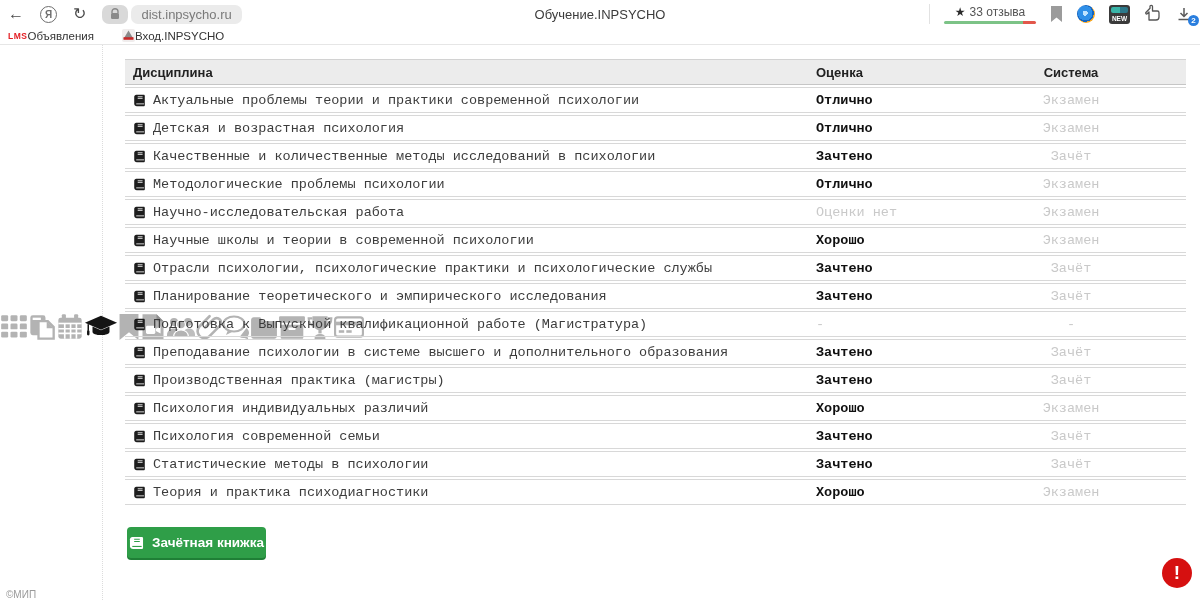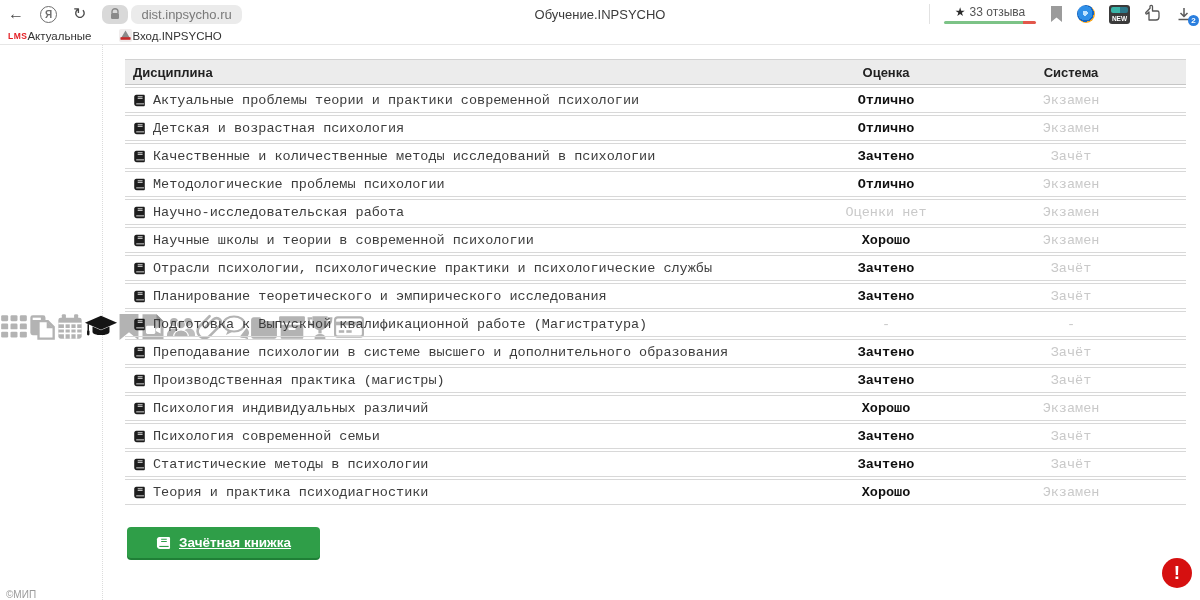--- a/index.html
+++ b/index.html
@@ -55,36 +55,36 @@
   .sidebar-footer { position:absolute; bottom:0px; left:6px; font-size:10px; color:#9a9a9a; }
 
   .main { flex:1; padding:14px 14px 0 22px; position:relative; }
 
   
   .grades-table { width:100%; }
   .thead { display:flex; align-items:center; height:26px; background:#ececec;
     border-top:1px solid #d2d2d2; border-bottom:1px solid #c6c6c6;
     font-weight:bold; font-size:13px; color:#222; }
   .col-name { flex:1; padding-left:8px; display:flex; align-items:center; min-width:0; }
-  .col-grade { width:140px; text-align:center; flex:0 0 140px; }
+  .col-grade { width:140px; text-align:left; flex:0 0 140px; }
   .col-system { width:230px; text-align:center; flex:0 0 230px; }
   .trow { display:flex; align-items:center; height:26px; margin-top:2px;
     border-top:1px solid #d8d8d8; border-bottom:1px solid #d8d8d8;
     font-size:13.5px; color:#3c3c3c; cursor:pointer;font-family:Liberation Mono, monospace; }
   .trow .col-name { gap:7px; white-space:nowrap; overflow:hidden; }
   .grade-val { font-weight:bold; color:#101010; }
   .grade-val.muted { font-weight:normal; }
   .muted { color:#c9c9c9; }
   .system-val { color:#c9c9c9; }
   .book-icon { flex:0 0 auto; display:flex; }
 
   
   .gradebook-btn { display:inline-flex; align-items:center; gap:8px; margin-top:22px; margin-left:2px;
     background:#2f9e48; border:none; border-radius:4px; box-shadow:0 2px 0 #1f7f36;
-    color:#fff; font-weight:bold; font-size:13.5px; font-family:inherit; padding:8px 29px; cursor:pointer;text-decoration:underline; }
+    color:#fff; font-weight:bold; font-size:13.5px; font-family:inherit; padding:8px 2px; cursor:pointer; }
   .alert-badge { position:fixed; right:8px; bottom:12px; width:30px; height:30px; border-radius:50%;
     background:#d61010; color:#fff; display:flex; align-items:center; justify-content:center;
     font-weight:bold; font-size:19px; cursor:pointer; }
 </style>
 </head>
 <body>
 
 <div class="toolbar">
   <span class="nav-glyph">←</span>
   <span class="ya-circle">Я</span>
@@ -128,21 +128,21 @@
           <path d="M1.5 12.5h11" stroke="#5a5a5a" stroke-width="1.5"></path>
         </svg>
       <span class="dl-badge">2</span>
     </div>
   </div>
 </div>
 
 <div class="bookmarks-bar">
   <div class="bm-item">
     <span class="lms-logo">LMS</span>
-    <span>Актуальные</span>
+    <span>Объявления</span>
   </div>
   <div class="bm-gap"></div>
   <div class="bm-item">
     <span>
       <svg width="13" height="13" viewBox="0 0 13 13">
           <rect width="13" height="13" rx="2" fill="#f0eded"></rect>
           <polygon points="6.5,1.5 11.5,10 1.5,10" fill="#8a8a8a"></polygon>
           <rect x="1.5" y="8.2" width="10" height="2.6" fill="#c62828"></rect>
         </svg>
     </span>

